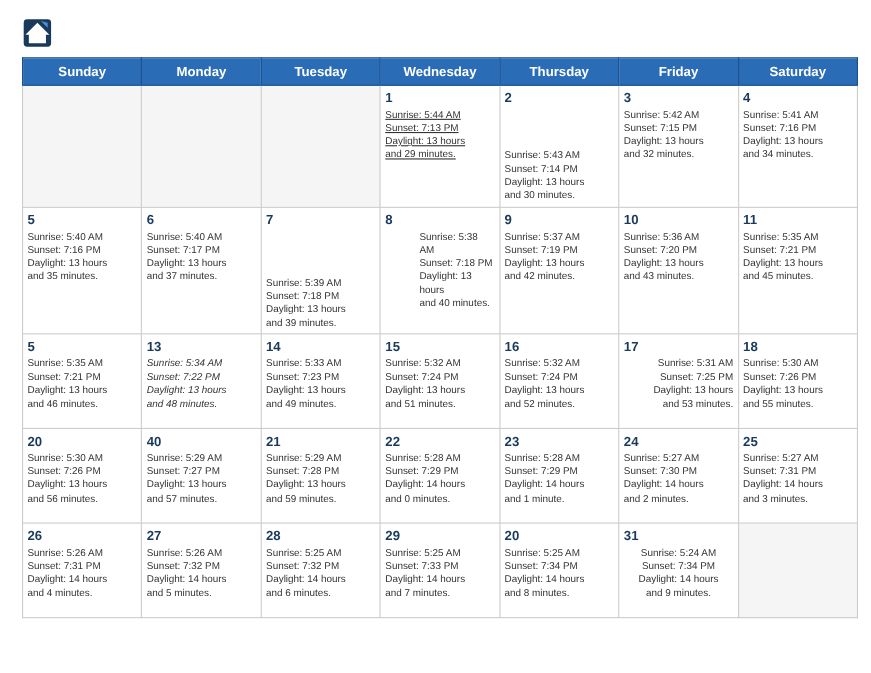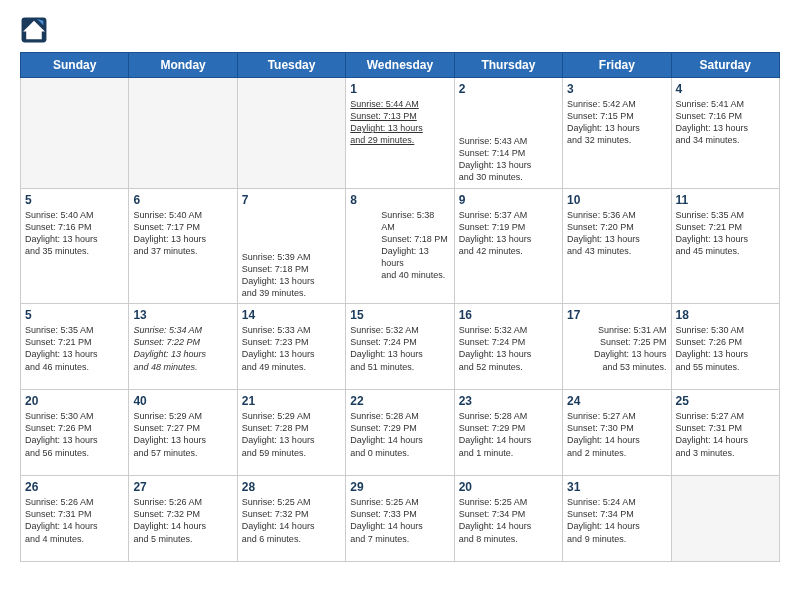--- a/index.html
+++ b/index.html
@@ -337,21 +337,21 @@
           </td>
           <td>
             <span class="day-num">20</span>
             <div class="day-info" style="white-space: pre-line;">Sunrise: 5:25 AM
 Sunset: 7:34 PM
 Daylight: 14 hours
 and 8 minutes.</div>
           </td>
           <td>
             <span class="day-num">31</span>
-            <div class="day-info" style="white-space: pre-line;">Sunrise: 5:24 AM
+            <div class="day-info" style="white-space: pre-line; text-align: center;">Sunrise: 5:24 AM
 Sunset: 7:34 PM
 Daylight: 14 hours
 and 9 minutes.</div>
           </td>
           <td class="empty"></td>
         </tr>
       </tbody>
   </table>
 </div>
 

